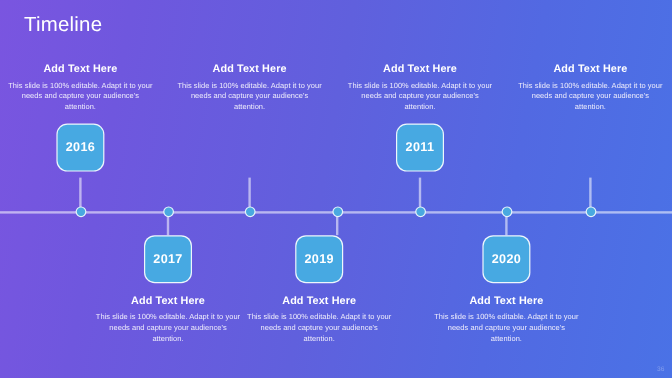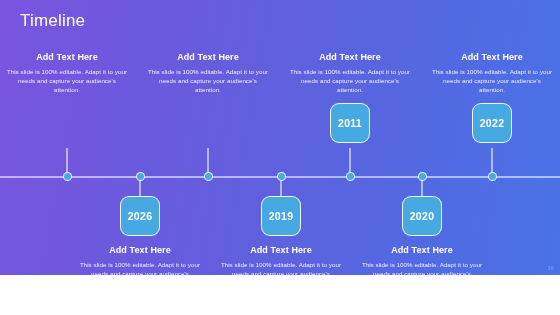--- a/index.html
+++ b/index.html
@@ -3,21 +3,21 @@
 <meta charset="utf-8">
 <style>
   html, body {
     margin: 0;
     padding: 0;
     background: #ffffff;
   }
   #slide {
     position: relative;
     width: 560px;
-    height: 275px;
+    height: 315px;
     overflow: hidden;
     background: linear-gradient(100deg, #7a55e0 0%, #6f57de 18%, #6060dd 48%, #5269e2 74%, #4a72e6 100%);
     font-family: "Liberation Sans", sans-serif;
     -webkit-font-smoothing: antialiased;
   }
 
   
   #title {
     position: absolute;
     left: 20px;
@@ -133,41 +133,42 @@
   <div id="axis"></div>
 
   <div id="milestones">
       <div class="stem stem-top" style="left: 67px;"></div>
       <div class="node" style="left: 67px;"></div>
       <div class="col col-top" style="left: 67px;">
         <div class="text-wrap">
           <div class="heading">Add Text Here</div>
           <div class="body-text">This slide is 100% editable.  Adapt it to your needs and capture your audience's attention.</div>
         </div>
+        <div class="year-box">2016</div>
       </div>
       <div class="stem stem-bottom" style="left: 140px;"></div>
       <div class="node" style="left: 140px;"></div>
       <div class="col col-bottom" style="left: 140px;">
-        <div class="year-box">2026</div>
+        <div class="year-box">2017</div>
         <div class="text-wrap">
           <div class="heading">Add Text Here</div>
           <div class="body-text">This slide is 100% editable.  Adapt it to your needs and capture your audience's attention.</div>
         </div>
       </div>
       <div class="stem stem-top" style="left: 208px;"></div>
       <div class="node" style="left: 208px;"></div>
       <div class="col col-top" style="left: 208px;">
         <div class="text-wrap">
           <div class="heading">Add Text Here</div>
           <div class="body-text">This slide is 100% editable.  Adapt it to your needs and capture your audience's attention.</div>
         </div>
       </div>
       <div class="stem stem-bottom" style="left: 281px;"></div>
       <div class="node" style="left: 281px;"></div>
-      <div class="col col-bottom" style="left: 281px;">
+      <div class="col col-bottom" style="left: 266px;">
         <div class="year-box">2019</div>
         <div class="text-wrap">
           <div class="heading">Add Text Here</div>
           <div class="body-text">This slide is 100% editable.  Adapt it to your needs and capture your audience's attention.</div>
         </div>
       </div>
       <div class="stem stem-top" style="left: 350px;"></div>
       <div class="node" style="left: 350px;"></div>
       <div class="col col-top" style="left: 350px;">
         <div class="text-wrap">
@@ -185,19 +186,18 @@
           <div class="body-text">This slide is 100% editable.  Adapt it to your needs and capture your audience's attention.</div>
         </div>
       </div>
       <div class="stem stem-top" style="left: 492px;"></div>
       <div class="node" style="left: 492px;"></div>
       <div class="col col-top" style="left: 492px;">
         <div class="text-wrap">
           <div class="heading">Add Text Here</div>
           <div class="body-text">This slide is 100% editable.  Adapt it to your needs and capture your audience's attention.</div>
         </div>
-        <div class="year-box">2022</div>
       </div>
     </div>
 
   <div id="page-number">36</div>
 
 </div>
 
 </body></html>

